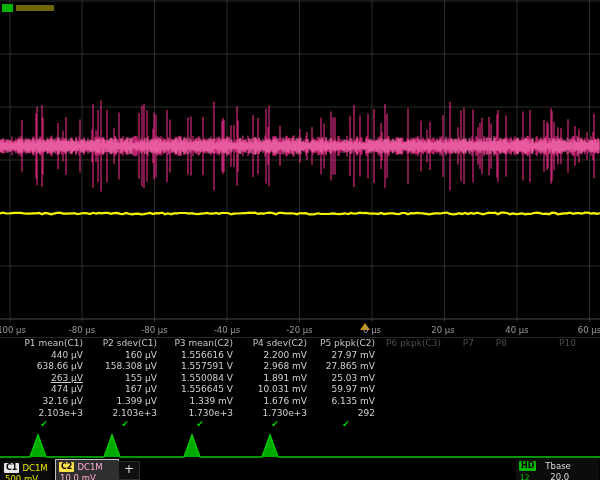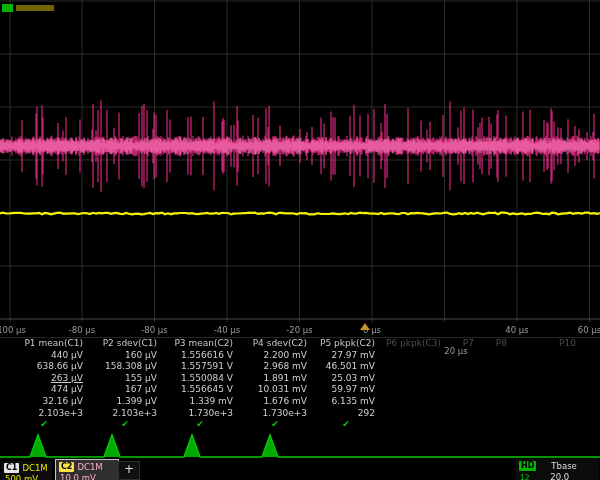--- a/index.html
+++ b/index.html
@@ -33,21 +33,21 @@
         border-radius:1px;margin-right:3px;vertical-align:top;}
   .c1chip{background:#e5e5e5;text-align:center;}
   .c2chip{background:#fde047;}
   .c1t{color:#e8e800;}
   .c2t{color:#ffaad2;}
   .l2{margin-top:1px;padding-left:1px;}
   .curbox{position:absolute;left:118px;top:3px;width:20px;height:17px;background:#101010;
           border:1px solid #2e2e2e;color:#ddd;font-size:12px;line-height:15px;text-align:center;}
   .tbase{position:absolute;left:516px;top:1px;width:83px;height:30px;background:#0c0c0c;
          font-size:8.5px;color:#ddd;padding:2px 3px;box-sizing:border-box;}
-  .tbase .l1{display:flex;align-items:center;gap:12px;}
+  .tbase .l1{display:flex;align-items:center;gap:6px;}
   .tbase .l2{display:flex;align-items:center;gap:5px;}
   .hdchip{background:#00b400;color:#000;}
   .bits{color:#00d000;font-size:7.5px;}
 </style>
 </head>
 <body>
 
 <div class="scope">
 
   <svg id="grid" width="600" height="322">
@@ -78,21 +78,21 @@
 
   <div class="time-axis">
     <div class="trig"></div>
     <div id="axis-labels">
         <span class="axlab" style="left: 10px;">-100 µs</span>
         <span class="axlab" style="left: 82px;">-80 µs</span>
         <span class="axlab" style="left: 154.5px;">-80 µs</span>
         <span class="axlab" style="left: 227px;">-40 µs</span>
         <span class="axlab" style="left: 299.5px;">-20 µs</span>
         <span class="axlab" style="left: 372px;">0 µs</span>
-        <span class="axlab" style="left: 456px; margin-top: 21px;">20 µs</span>
+        <span class="axlab" style="left: 443px;">20 µs</span>
         <span class="axlab" style="left: 517px;">40 µs</span>
         <span class="axlab" style="left: 589.5px;">60 µs</span>
       </div>
   </div>
 
   <div class="mtable">
     <div id="mt-head" class="mrow">
         <div class="cell hcell" style="width: 88px;">P1 mean(C1)</div>
         <div class="cell hcell" style="width: 74px;">P2 sdev(C1)</div>
         <div class="cell hcell" style="width: 76px;">P3 mean(C2)</div>
@@ -115,21 +115,21 @@
           <div class="cell vcell" style="width: 33px;"></div>
           <div class="cell vcell" style="width: 33px;"></div>
           <div class="cell vcell" style="width: 33px;"></div>
           <div class="cell vcell" style="width: 36px;"></div>
         </div>
         <div class="mrow">
           <div class="cell vcell" style="width: 88px;">638.66 µV</div>
           <div class="cell vcell" style="width: 74px;">158.308 µV</div>
           <div class="cell vcell" style="width: 76px;">1.557591 V</div>
           <div class="cell vcell" style="width: 74px;">2.968 mV</div>
-          <div class="cell vcell" style="width: 68px;">46.501 mV</div>
+          <div class="cell vcell" style="width: 68px;">27.865 mV</div>
           <div class="cell vcell" style="width: 66px;"></div>
           <div class="cell vcell" style="width: 33px;"></div>
           <div class="cell vcell" style="width: 33px;"></div>
           <div class="cell vcell" style="width: 33px;"></div>
           <div class="cell vcell" style="width: 36px;"></div>
         </div>
         <div class="mrow">
           <div class="cell vcell" style="width: 88px; text-decoration: underline;">263 µV</div>
           <div class="cell vcell" style="width: 74px;">155 µV</div>
           <div class="cell vcell" style="width: 76px;">1.550084 V</div>

